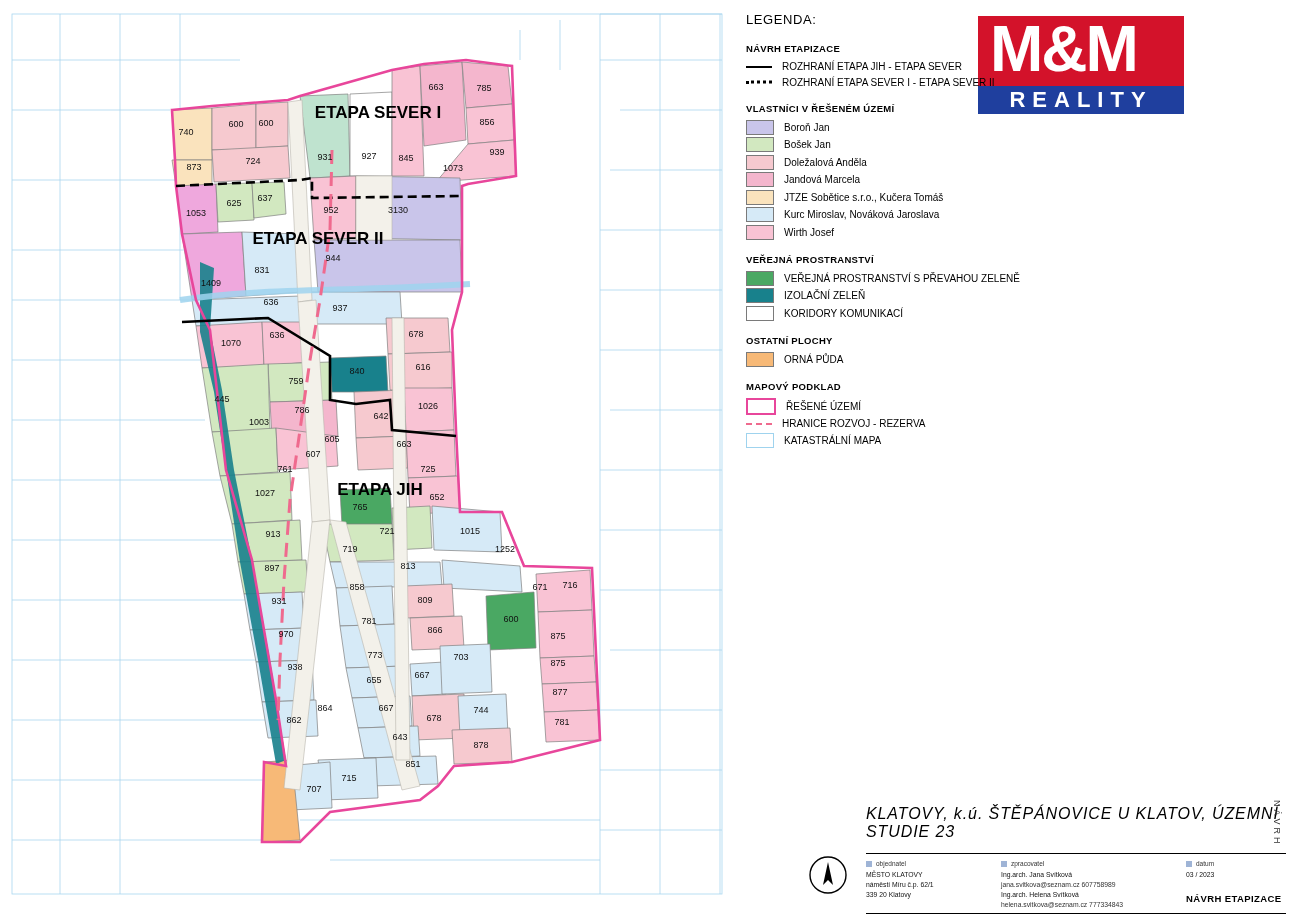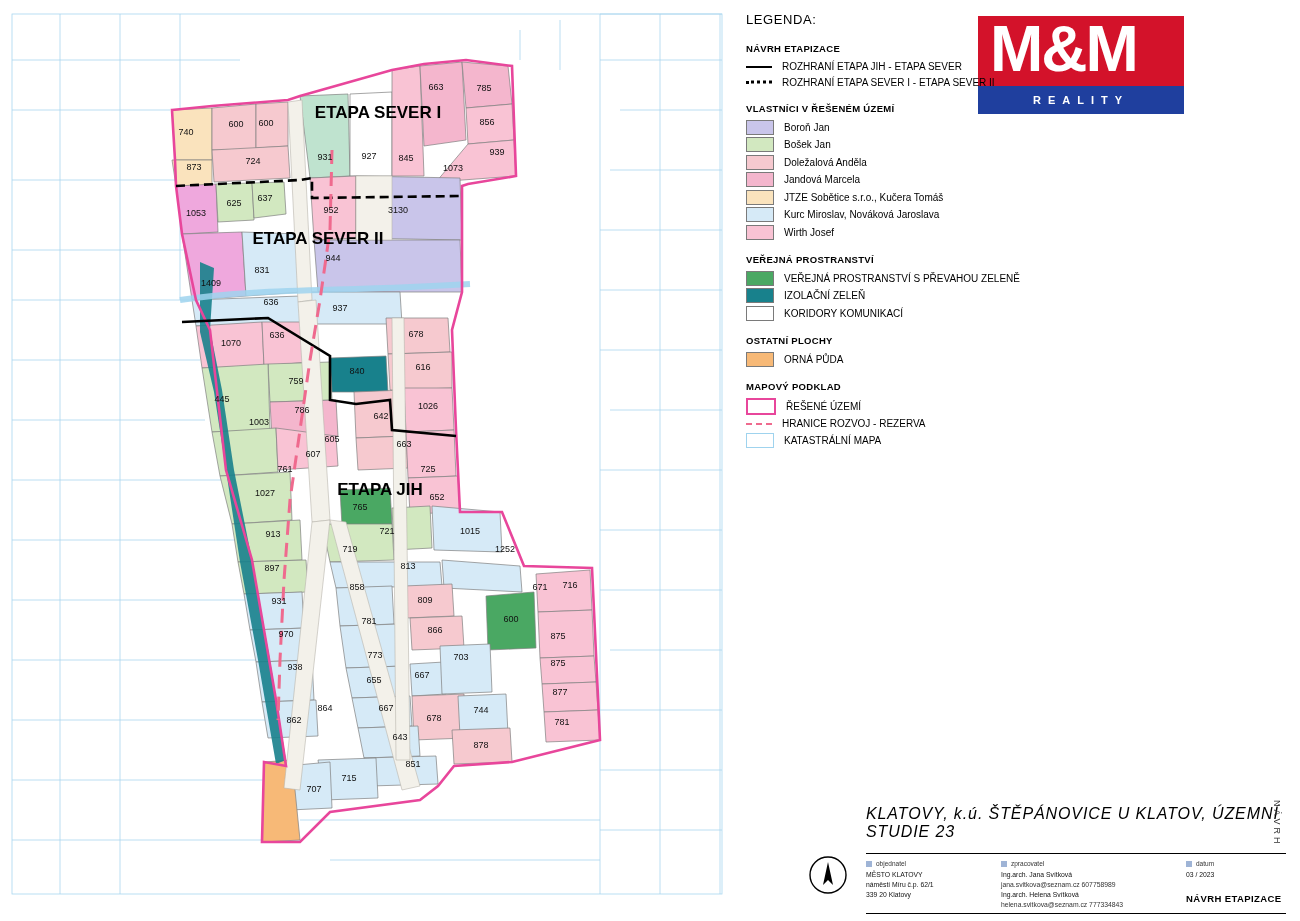--- a/index.html
+++ b/index.html
@@ -127,21 +127,21 @@
     font-size: 64px;
     font-weight: bold;
     color: #fff;
     letter-spacing: -2px;
     font-family: "Liberation Sans", sans-serif;
   }
   .logo-bottom {
     background: #1f3f9e;
     height: 28px;
     color: #fff;
-    font-size: 11px;
+    font-size: 22px;
     font-weight: bold;
     letter-spacing: 7px;
     text-align: center;
     line-height: 28px;
   }
 
   
   #titleblock {
     position: absolute;
     left: 866px;

